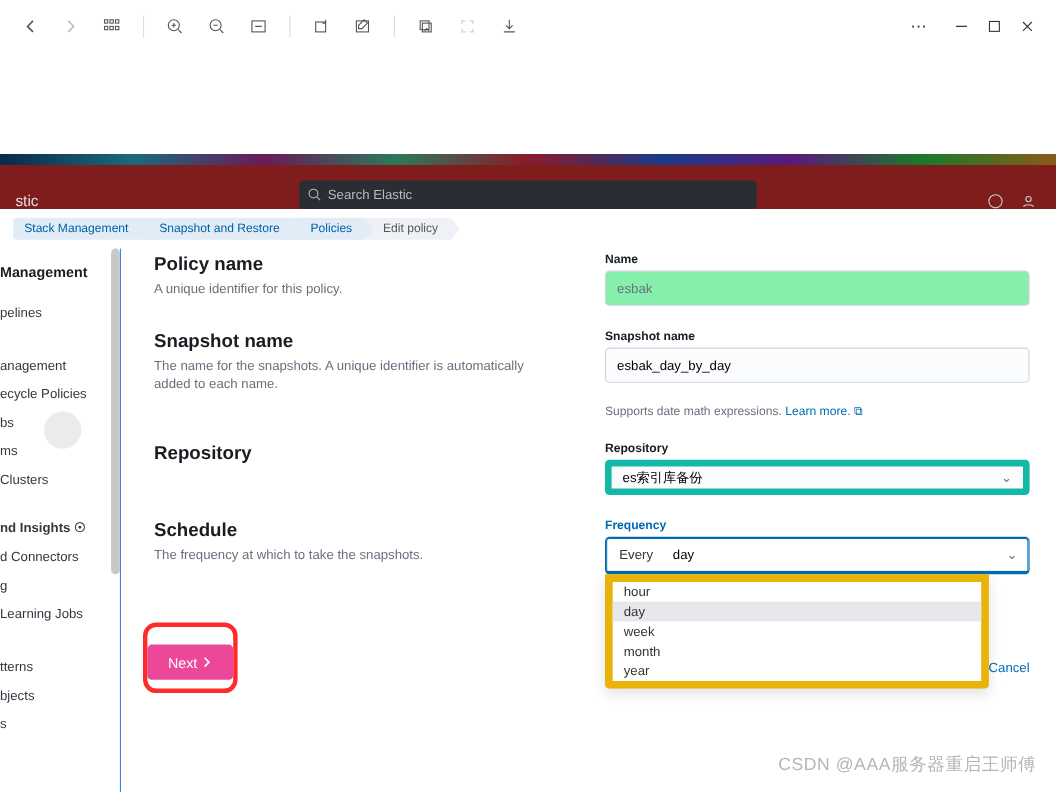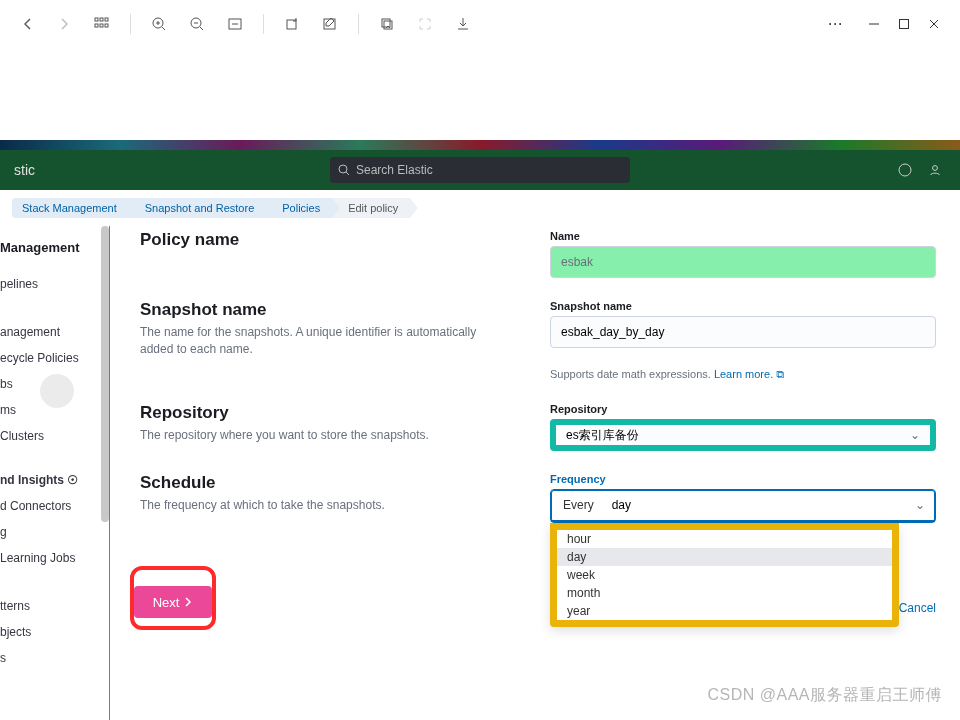--- a/index.html
+++ b/index.html
@@ -9,23 +9,23 @@
 .browser-bar { height: 48px; display: flex; align-items: center; padding: 0 12px; gap: 6px; }
 .bb-group { display: flex; align-items: center; gap: 4px; }
 .bb-btn { width: 32px; height: 32px; display: flex; align-items: center; justify-content: center; color: #444; border-radius: 4px; }
 .bb-sep { width: 1px; height: 20px; background: #ddd; margin: 0 6px; }
 .browser-spacer { flex: 1; }
 .win-controls { display: flex; gap: 18px; margin-left: 10px; margin-right: 8px; }
 
 
 .content-top-gap { height: 92px; }
 .strip { height: 10px; background: linear-gradient(90deg,#0a2a4a,#1a6a7a,#6a1a5a,#2a7a5a,#8a1a2a,#1a3a8a,#5a1a7a,#1a7a2a,#8a5a1a); }
-.kb-header { height: 40px; background: #14532d; color: #e0e0e0; display: flex; align-items: center; position: relative; }
+.kb-header { height: 40px; background: #7f1d1d; color: #e0e0e0; display: flex; align-items: flex-end; position: relative; }
 .kb-logo { padding: 0 14px; font-size: 14px; }
-.kb-search { position: absolute; left: 50%; transform: translateX(-50%); width: 300px; }
+.kb-search { position: absolute; left: 50%; transform: translateX(-50%); width: 416px; }
 .kb-search-inner { background: #2a2d33; border-radius: 4px; height: 26px; display: flex; align-items: center; padding: 0 8px; gap: 6px; color: #bbb; font-size: 12px; }
 .kb-header-right { margin-left: auto; display: flex; gap: 16px; padding-right: 18px; color: #ccc; }
 
 
 .bc-row { padding: 8px 12px; display: flex; gap: 0; align-items: center; }
 .bc-item { background: #e1ecf7; color: #0061a6; font-size: 11px; height: 20px; line-height: 20px; padding: 0 12px 0 16px; position: relative; }
 .bc-item::after { content: ""; position: absolute; right: -8px; top: 0; border-left: 8px solid #e1ecf7; border-top: 10px solid transparent; border-bottom: 10px solid transparent; z-index: 1; }
 .bc-item::before { content: ""; position: absolute; right: -9px; top: 0; border-left: 8px solid #fff; border-top: 10px solid transparent; border-bottom: 10px solid transparent; z-index: 0; }
 .bc-item:first-child { padding-left: 10px; border-radius: 3px 0 0 3px; }
 .bc-item.last { background: #eef2f7; color: #555; }
@@ -234,20 +234,21 @@
     <div class="scrollbar-v">
         <div class="scroll-thumb"></div>
       </div>
   </div>
 
   <div class="form-area">
 
     <div class="form-row">
       <div class="left-col">
         <div class="sec-title">Policy name</div>
+        <div class="sec-desc">A unique identifier for this policy.</div>
       </div>
       <div class="right-col">
         <div class="field-label">Name</div>
         <input class="txt-input disabled" readonly="" value="esbak" style="">
       </div>
     </div>
 
     <div class="form-row">
       <div class="left-col">
         <div class="sec-title">Snapshot name</div>
@@ -258,21 +259,20 @@
         <input class="txt-input" value="esbak_day_by_day" style="">
         <div class="helper">
           <span>Supports date math expressions. </span><a href="#"><span>Learn more.</span> <span>⧉</span></a>
         </div>
       </div>
     </div>
 
     <div class="form-row">
       <div class="left-col">
         <div class="sec-title">Repository</div>
-        <div class="sec-desc">The repository where you want to store the snapshots.</div>
       </div>
       <div class="right-col">
         <div class="field-label">Repository</div>
         <div class="select-wrap">
           <span>es索引库备份</span>
           <span class="chev">⌄</span>
         </div>
       </div>
     </div>
 

